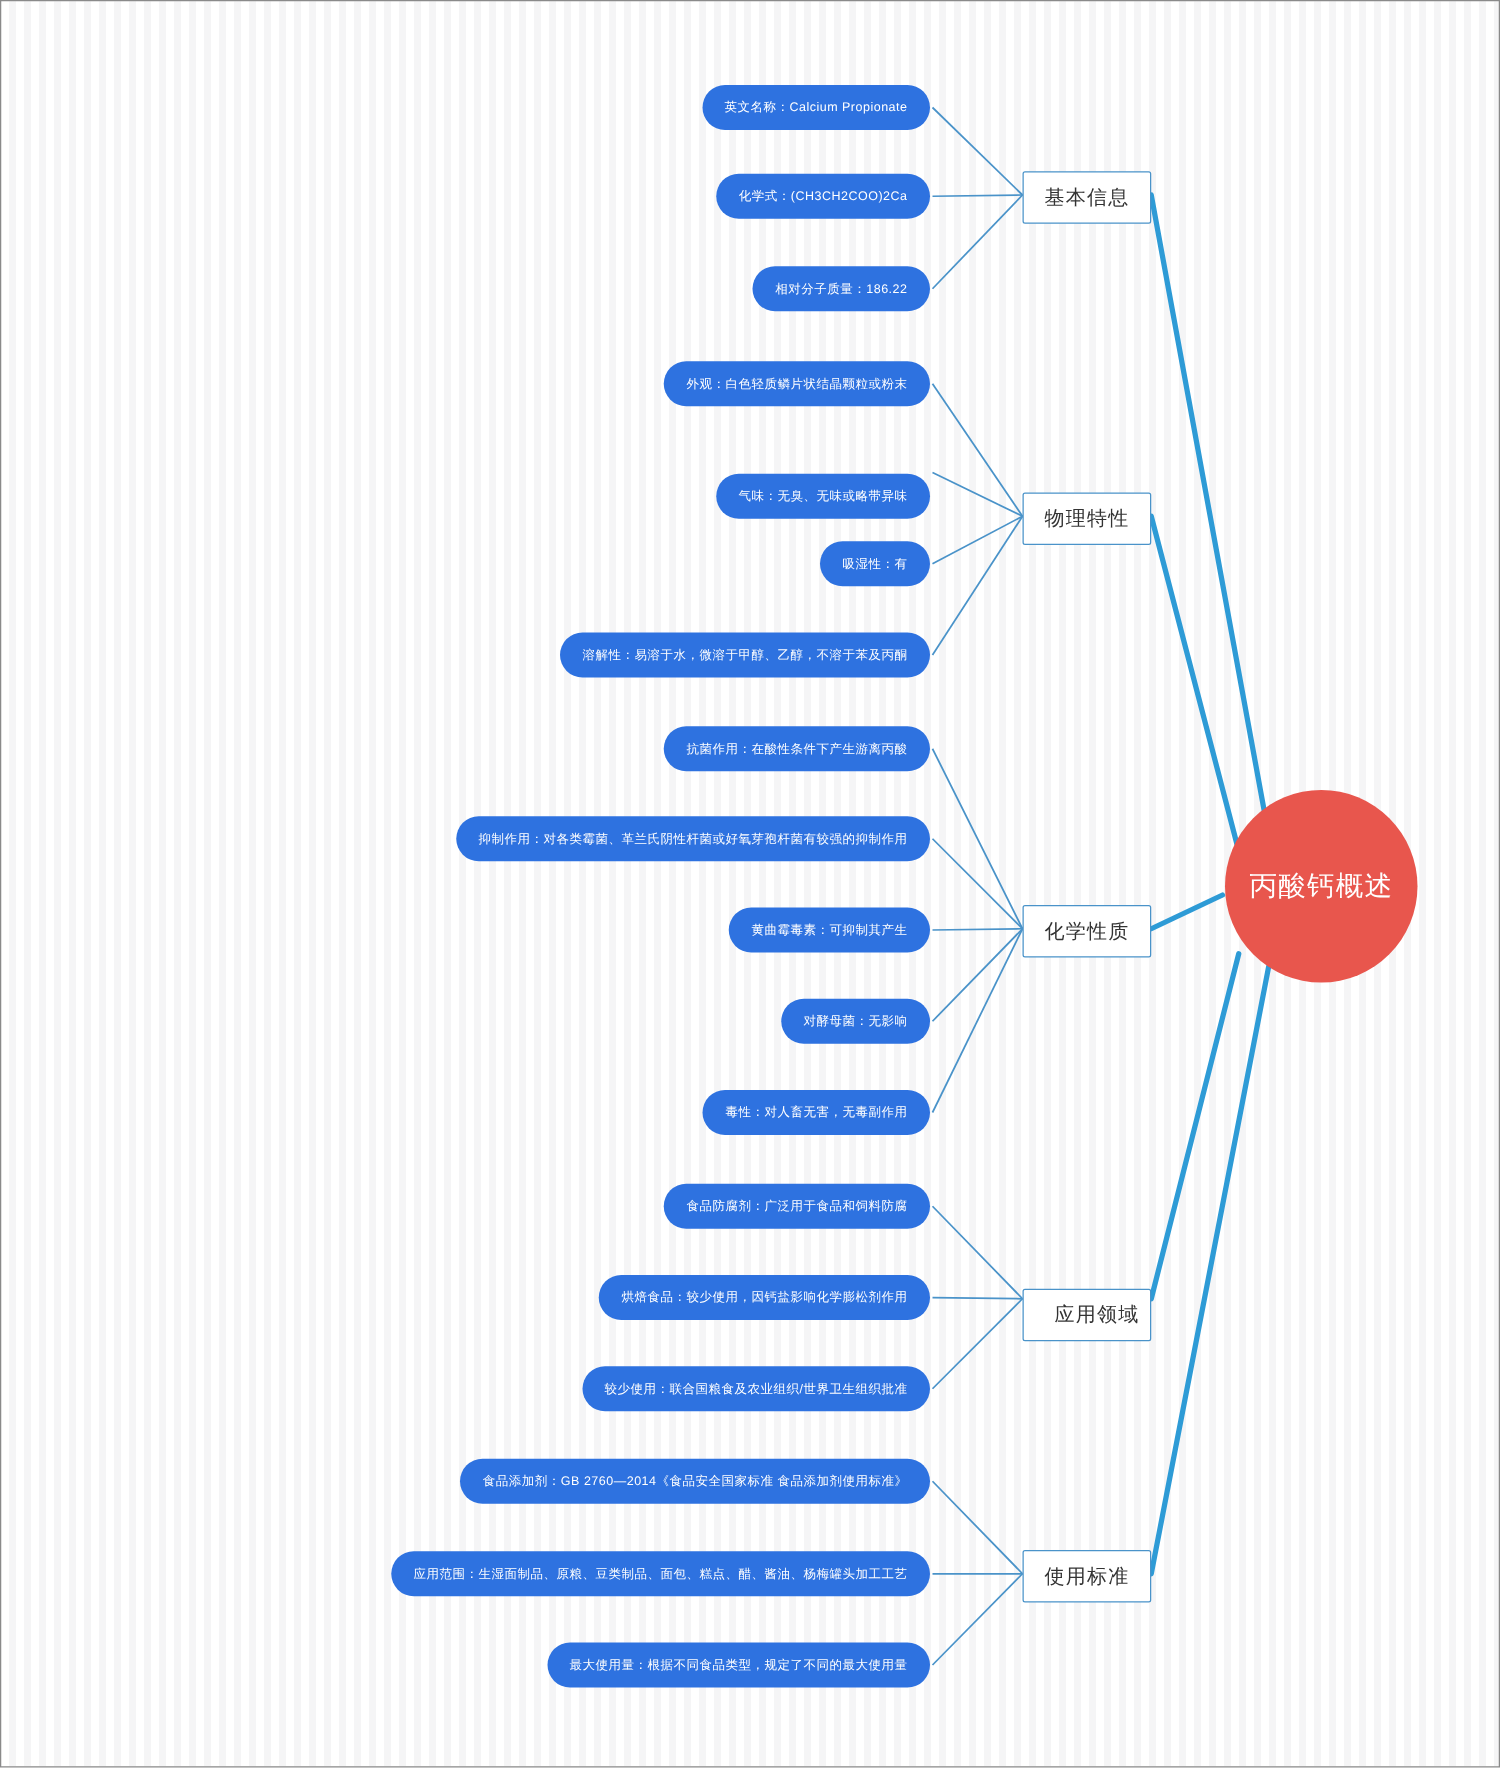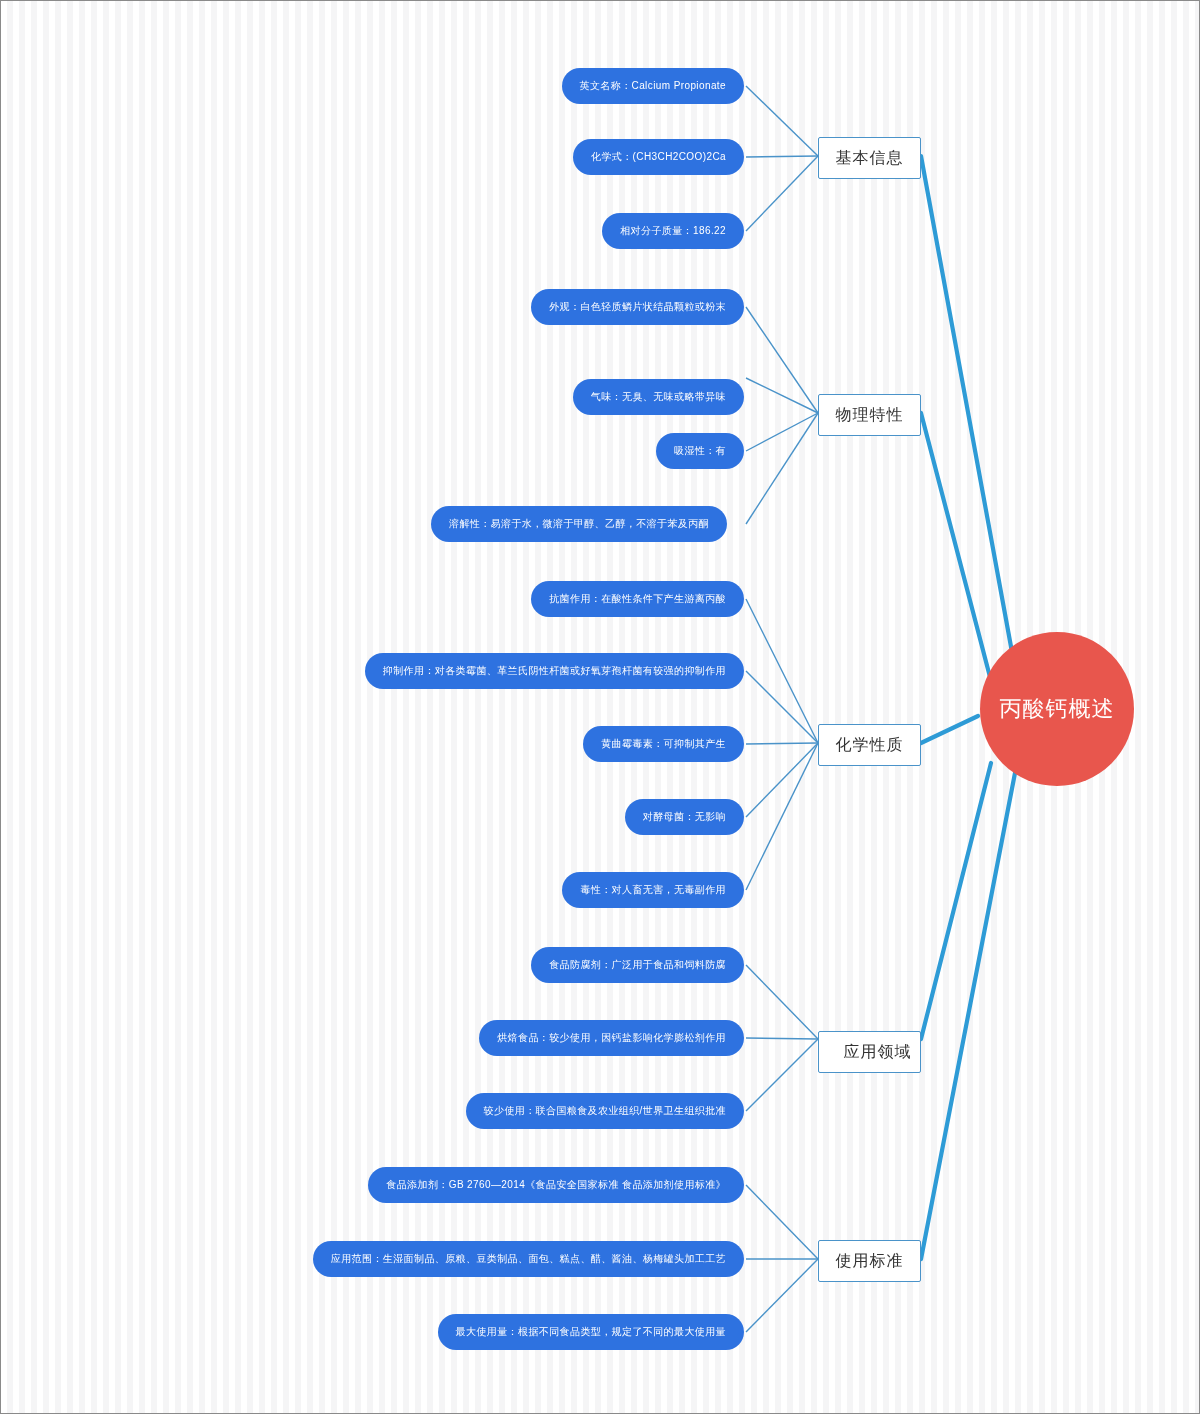--- a/index.html
+++ b/index.html
@@ -162,21 +162,21 @@
 
   <div class="leaf-node" style="right:455px; top:288px;">
     <span>外观：白色轻质鳞片状结晶颗粒或粉末</span>
   </div>
   <div class="leaf-node" style="right:455px; top:343px;margin-top:35px;">
     <span>气味：无臭、无味或略带异味</span>
   </div>
   <div class="leaf-node" style="right:455px; top:432px;">
     <span>吸湿性：有</span>
   </div>
-  <div class="leaf-node" style="right:472px; top:505px;">
+  <div class="leaf-node" style="right:455px; top:505px;">
     <span>溶解性：易溶于水，微溶于甲醇、乙醇，不溶于苯及丙酮</span>
   </div>
 
   <div class="leaf-node" style="right:455px; top:580px;">
     <span>抗菌作用：在酸性条件下产生游离丙酸</span>
   </div>
   <div class="leaf-node" style="right:455px; top:652px;">
     <span>抑制作用：对各类霉菌、革兰氏阴性杆菌或好氧芽孢杆菌有较强的抑制作用</span>
   </div>
   <div class="leaf-node" style="right:455px; top:725px;">

